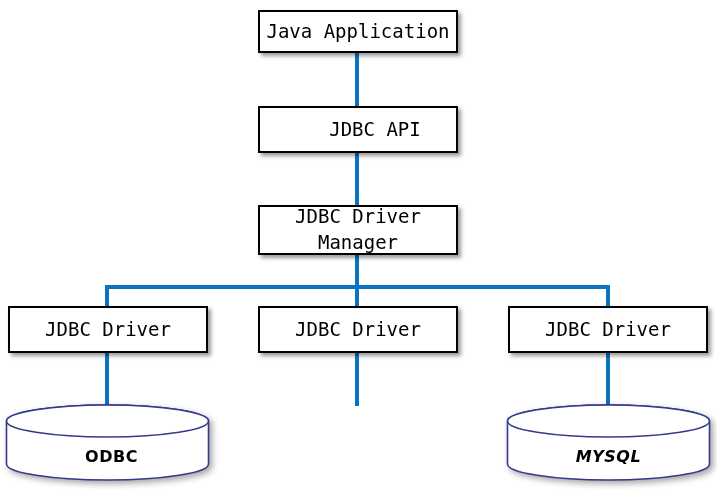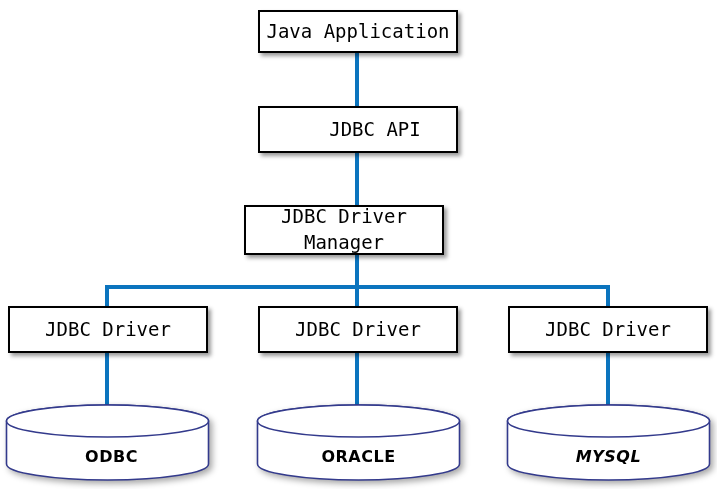--- a/index.html
+++ b/index.html
@@ -63,21 +63,21 @@
     font-family: "DejaVu Sans", "Liberation Sans", sans-serif;
     font-weight: bold;
     font-size: 16px;
     letter-spacing: 0.5px;
     color: var(--text, #000000);
   }
 
   
   #box-java-application    { left: 258px; top: 10px;  width: 200px; height: 43px; }
   #box-jdbc-api            { left: 258px; top: 106px; width: 200px; height: 47px; padding-left: 34px; }
-  #box-jdbc-driver-manager { left: 244px; top: 205px; width: 200px; height: 50px; padding: 0 18px; }
+  #box-jdbc-driver-manager { left: 258px; top: 205px; width: 200px; height: 50px; padding: 0 18px; }
   #box-jdbc-driver-left    { left: 8px;   top: 306px; width: 200px; height: 47px; }
   #box-jdbc-driver-middle  { left: 258px; top: 306px; width: 200px; height: 47px; }
   #box-jdbc-driver-right   { left: 508px; top: 306px; width: 200px; height: 47px; }
 
   #conn-app-api       { left: 355px; top: 52px;  height: 55px; }
   #conn-api-manager   { left: 355px; top: 152px; height: 54px; }
   #conn-manager-bus   { left: 355px; top: 254px; height: 33px; }
   #conn-bus           { left: 105px; top: 285px; width: 505px; }
   #conn-drop-left     { left: 105px; top: 285px; height: 22px; }
   #conn-drop-middle   { left: 355px; top: 285px; height: 22px; }
@@ -131,27 +131,20 @@
   </div>
 
   <div class="cylinder" id="cyl-odbc">
     <svg width="205" height="78" viewBox="0 0 205 78">
       <path class="cyl-stroke" d="M 1.5 17 L 1.5 60 A 101 16 0 0 0 203.5 60 L 203.5 17 A 101 16 0 0 0 1.5 17 Z"></path>
       <ellipse class="cyl-stroke" cx="102.5" cy="17" rx="101" ry="16"></ellipse>
     </svg>
     <div class="cyl-label">ODBC</div>
   </div>
 
-  <div class="cylinder" id="cyl-oracle">
-    <svg width="205" height="78" viewBox="0 0 205 78">
-      <path class="cyl-stroke" d="M 1.5 17 L 1.5 60 A 101 16 0 0 0 203.5 60 L 203.5 17 A 101 16 0 0 0 1.5 17 Z"></path>
-      <ellipse class="cyl-stroke" cx="102.5" cy="17" rx="101" ry="16"></ellipse>
-    </svg>
-    <div class="cyl-label">ORACLE</div>
-  </div>
 
   <div class="cylinder" id="cyl-mysql">
     <svg width="205" height="78" viewBox="0 0 205 78">
       <path class="cyl-stroke" d="M 1.5 17 L 1.5 60 A 101 16 0 0 0 203.5 60 L 203.5 17 A 101 16 0 0 0 1.5 17 Z"></path>
       <ellipse class="cyl-stroke" cx="102.5" cy="17" rx="101" ry="16"></ellipse>
     </svg>
     <div class="cyl-label">MYSQL</div>
   </div>
 
 </div>

